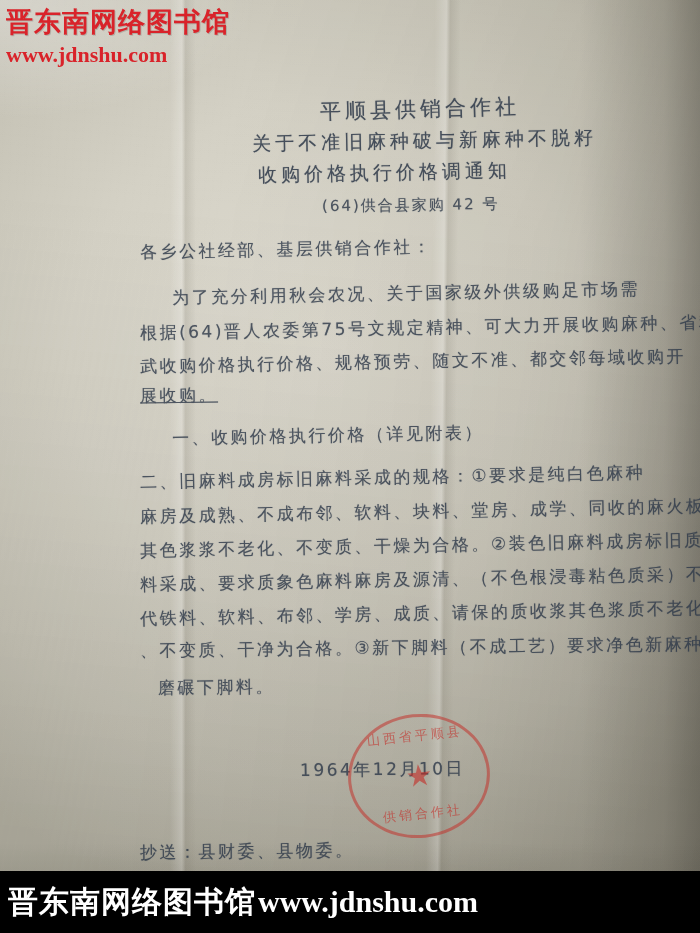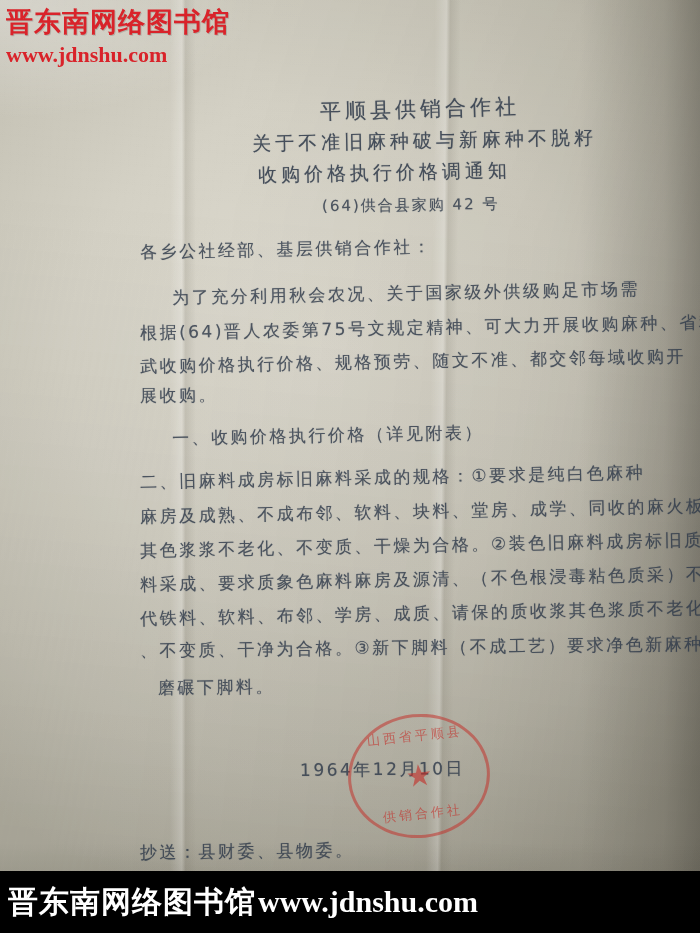--- a/index.html
+++ b/index.html
@@ -186,21 +186,21 @@
   <div class="hw title skew2" style="left:320px; top:95px;">平顺县供销合作社</div>
   <div class="hw title skew3" style="left:252px; top:128px; font-size:19px;">关于不准旧麻种破与新麻种不脱籽</div>
   <div class="hw title skew3" style="left:258px; top:160px; font-size:19px;">收购价格执行价格调通知</div>
   <div class="hw small skew4" style="left:322px; top:196px;">(64)供合县家购 42 号</div>
 
   <div class="hw body skew3" style="left:140px; top:238px;">各乡公社经部、基层供销合作社：</div>
 
   <div class="hw body skew3" style="left:172px; top:282px;">为了充分利用秋会农况、关于国家级外供级购足市场需</div>
   <div class="hw body skew3" style="left:140px; top:316px;">根据(64)晋人农委第75号文规定精神、可大力开展收购麻种、省利交</div>
   <div class="hw body skew3" style="left:140px; top:350px;">武收购价格执行价格、规格预劳、随文不准、都交邻每域收购开</div>
-  <div class="hw body skew4" style="left:140px; top:384px;">展收购。</div>
+  <div class="hw body skew4" style="left:140px; top:384px;text-decoration:underline;">展收购。</div>
 
   <div class="hw body skew3" style="left:172px; top:424px;">一、收购价格执行价格（详见附表）</div>
 
   <div class="hw body skew3" style="left:140px; top:466px;">二、旧麻料成房标旧麻料采成的规格：①要求是纯白色麻种</div>
   <div class="hw body skew3" style="left:140px; top:500px;">麻房及成熟、不成布邻、软料、块料、堂房、成学、同收的麻火板</div>
   <div class="hw body skew3" style="left:140px; top:534px;">其色浆浆不老化、不变质、干燥为合格。②装色旧麻料成房标旧质</div>
   <div class="hw body skew3" style="left:140px; top:568px;">料采成、要求质象色麻料麻房及源清、（不色根浸毒粘色质采）不</div>
   <div class="hw body skew3" style="left:140px; top:602px;">代铁料、软料、布邻、学房、成质、请保的质收浆其色浆质不老化</div>
   <div class="hw body skew4" style="left:140px; top:636px;">、不变质、干净为合格。③新下脚料（不成工艺）要求净色新麻种</div>
   <div class="hw body skew4" style="left:158px; top:676px;">磨碾下脚料。</div>

